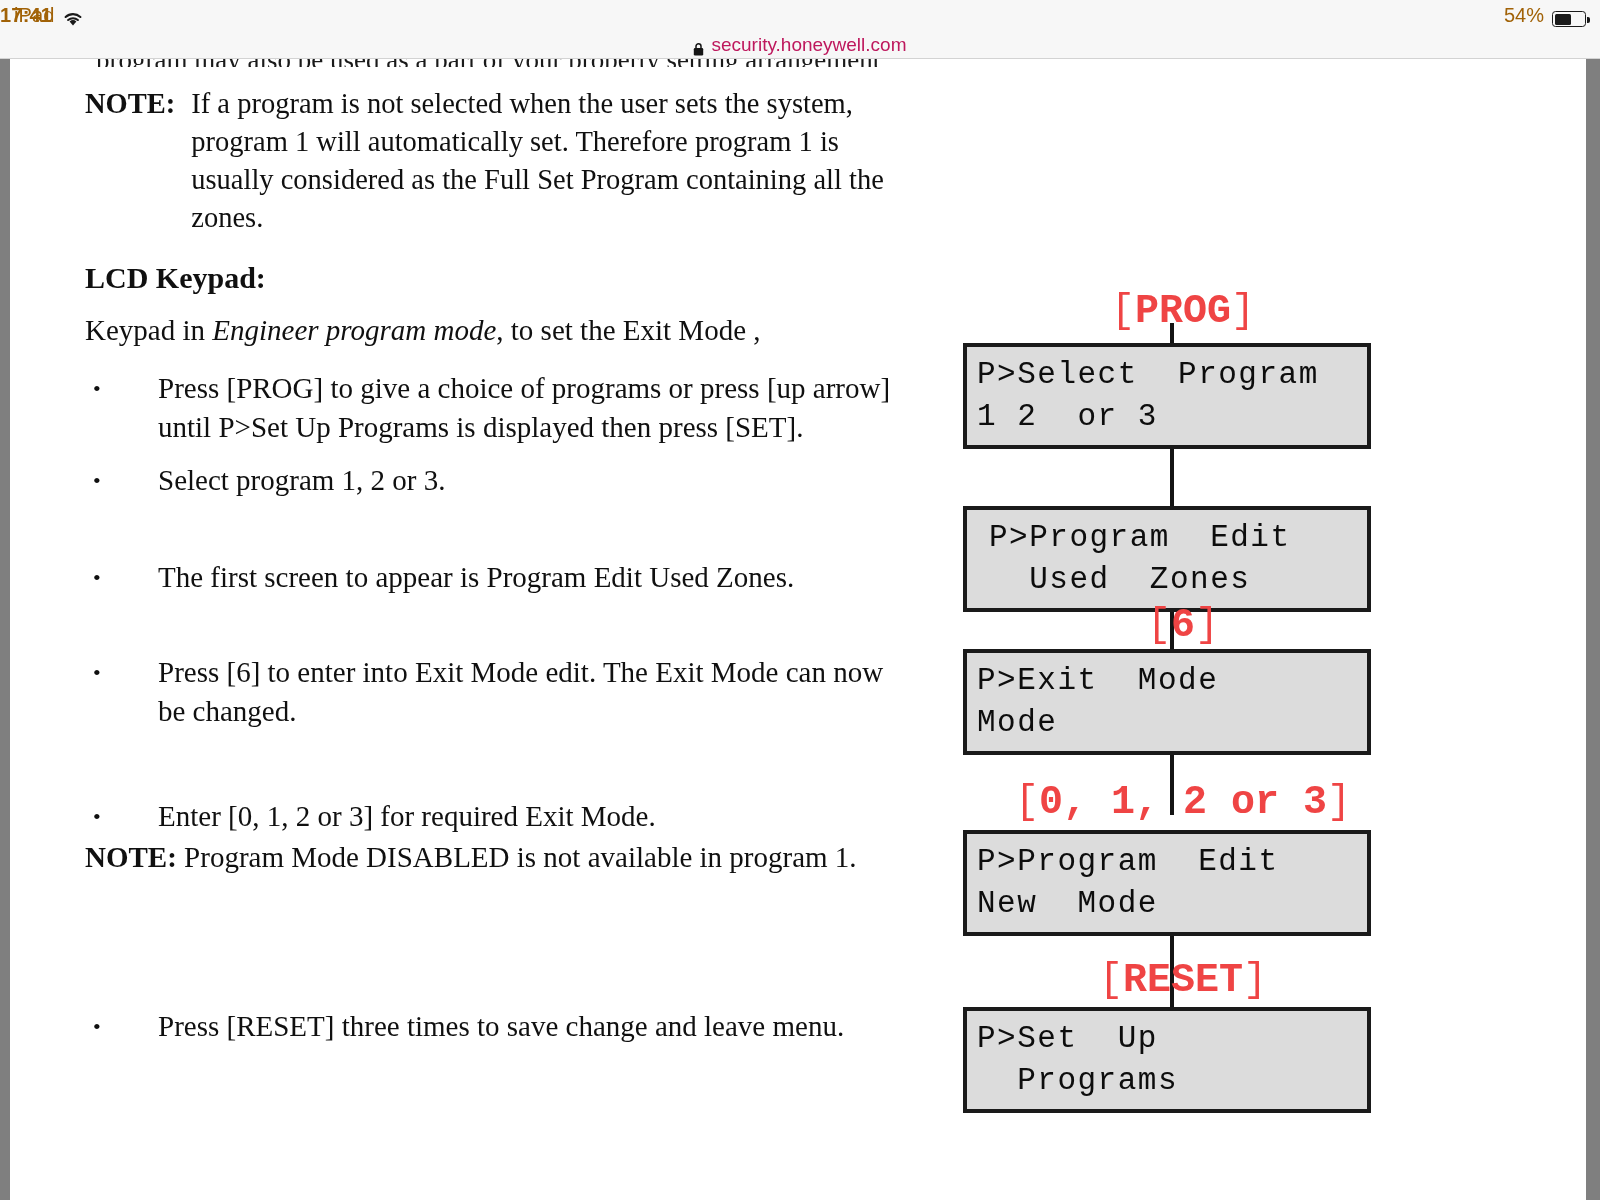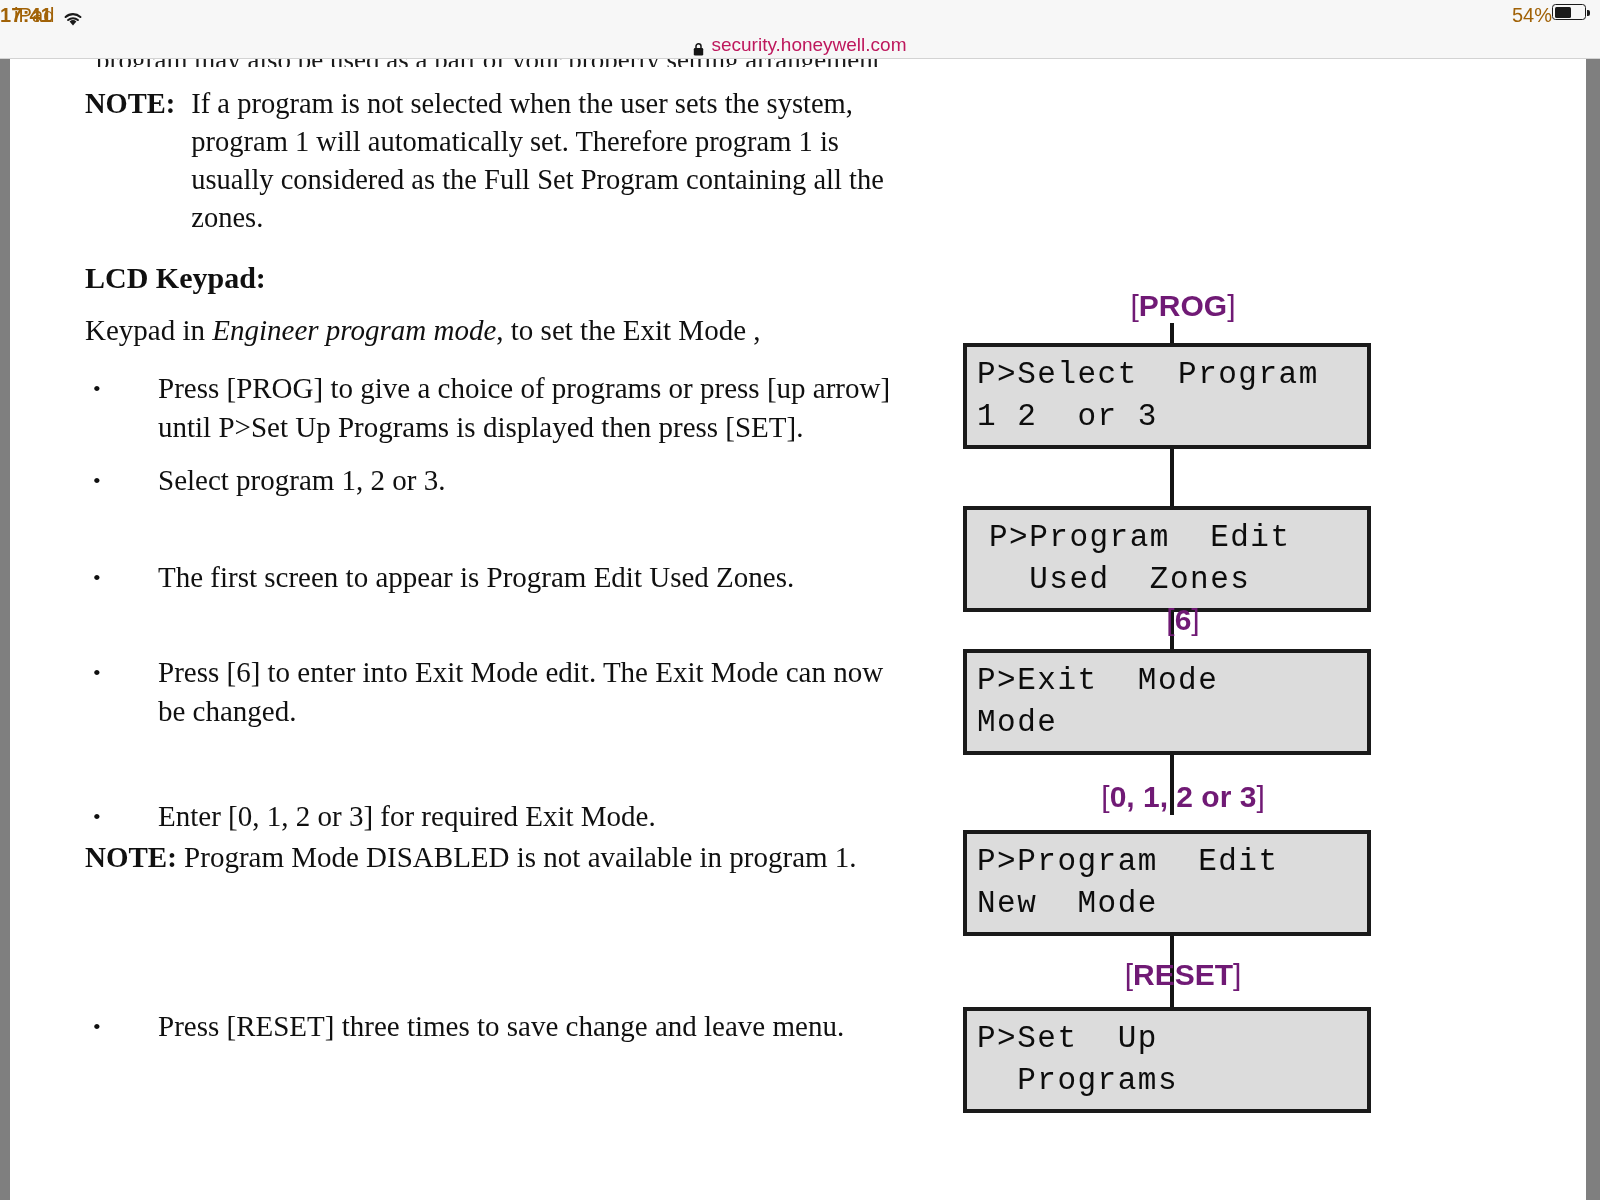--- a/index.html
+++ b/index.html
@@ -43,21 +43,22 @@
     left: 0; right: 0; top: 4px;
     text-align: left;
     font-size: 20px;
     font-weight: bold;
     letter-spacing: 0.2px;
   }
   .sb-right {
     position: absolute;
     right: 14px; top: 4px;
     display: flex;
-    align-items: flex-start;
+    align-items: flex-end;
+    gap: 8px;
     font-size: 20px;
   }
   .wifi-icon { display: inline-block; width: 20px; height: 16px; position: relative; top: 1px; }
   .battery {
     position: relative;
     width: 34px; height: 16px;
     border: 1.6px solid #1a1a1a;
     border-radius: 3.5px;
     box-sizing: border-box;
   }
@@ -200,24 +201,24 @@
     left: 953px;
     top: 226px;
     width: 440px;
     height: 840px;
   }
   .flow-label {
     position: absolute;
     left: 0;
     width: 440px;
     text-align: center;
-    font-size: 30px;
+    font-size: 40px;
     font-weight: bold;
-    font-family: Liberation Sans, sans-serif;
-    color: #701a75;
+    font-family: Liberation Mono, monospace;
+    color: #ef4444;
     z-index: 3;
     white-space: nowrap;
   }
   .flow-label .bk { font-weight: normal; }
   .connector {
     position: absolute;
     left: 207px;
     width: 4px;
     background: #141414;
     z-index: 1;

